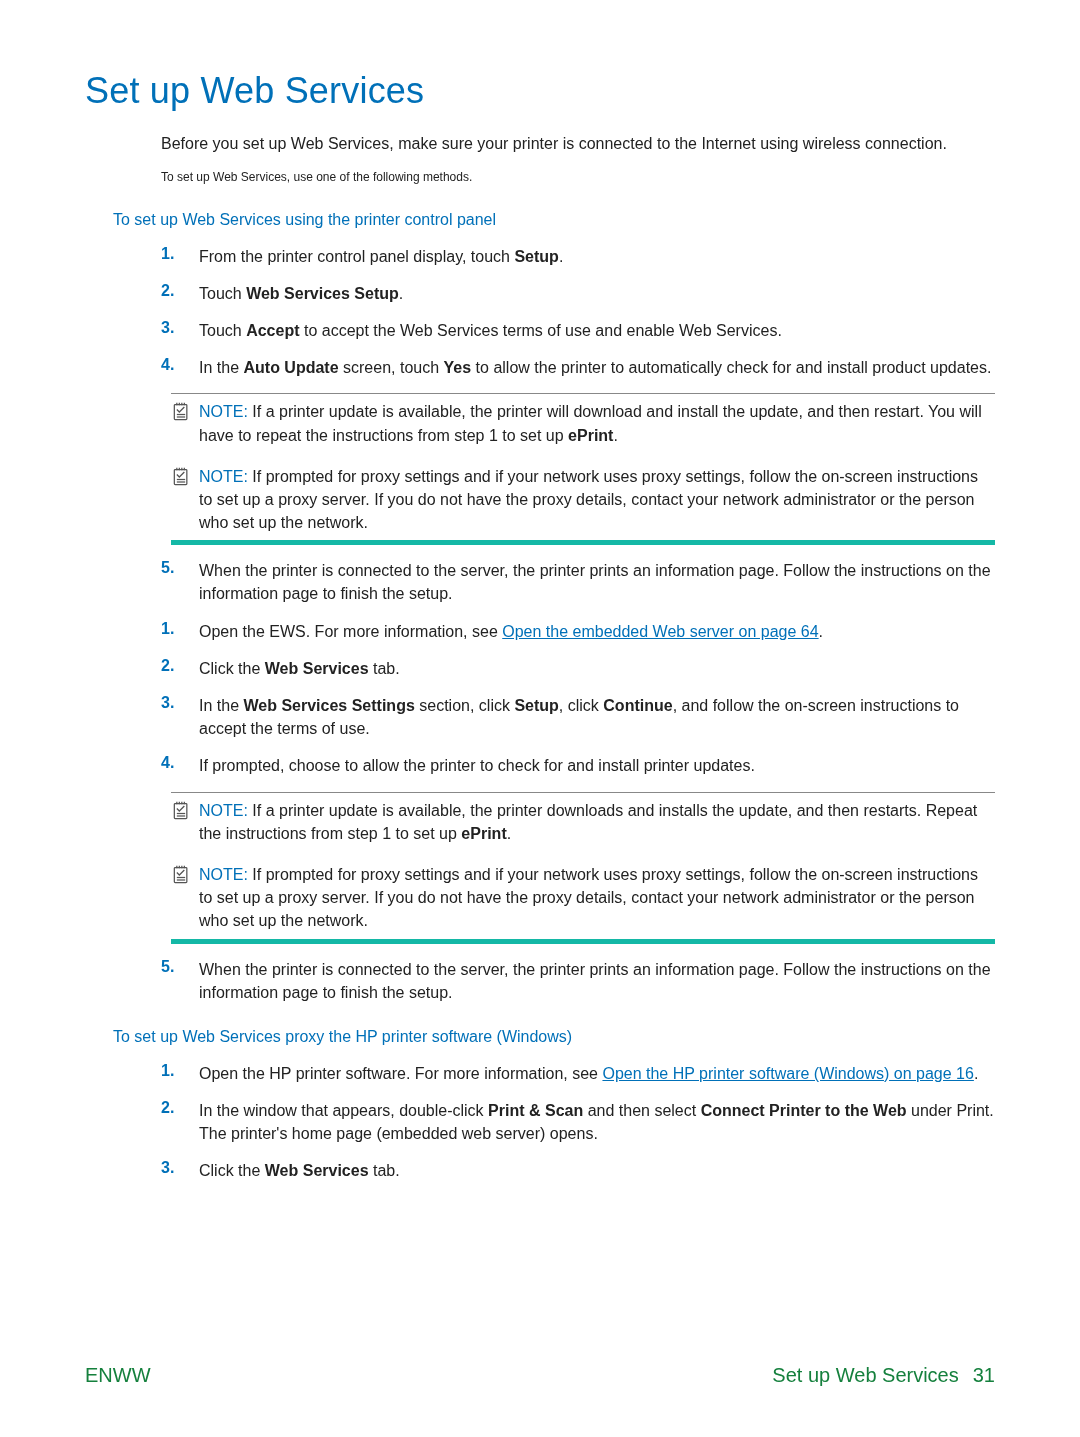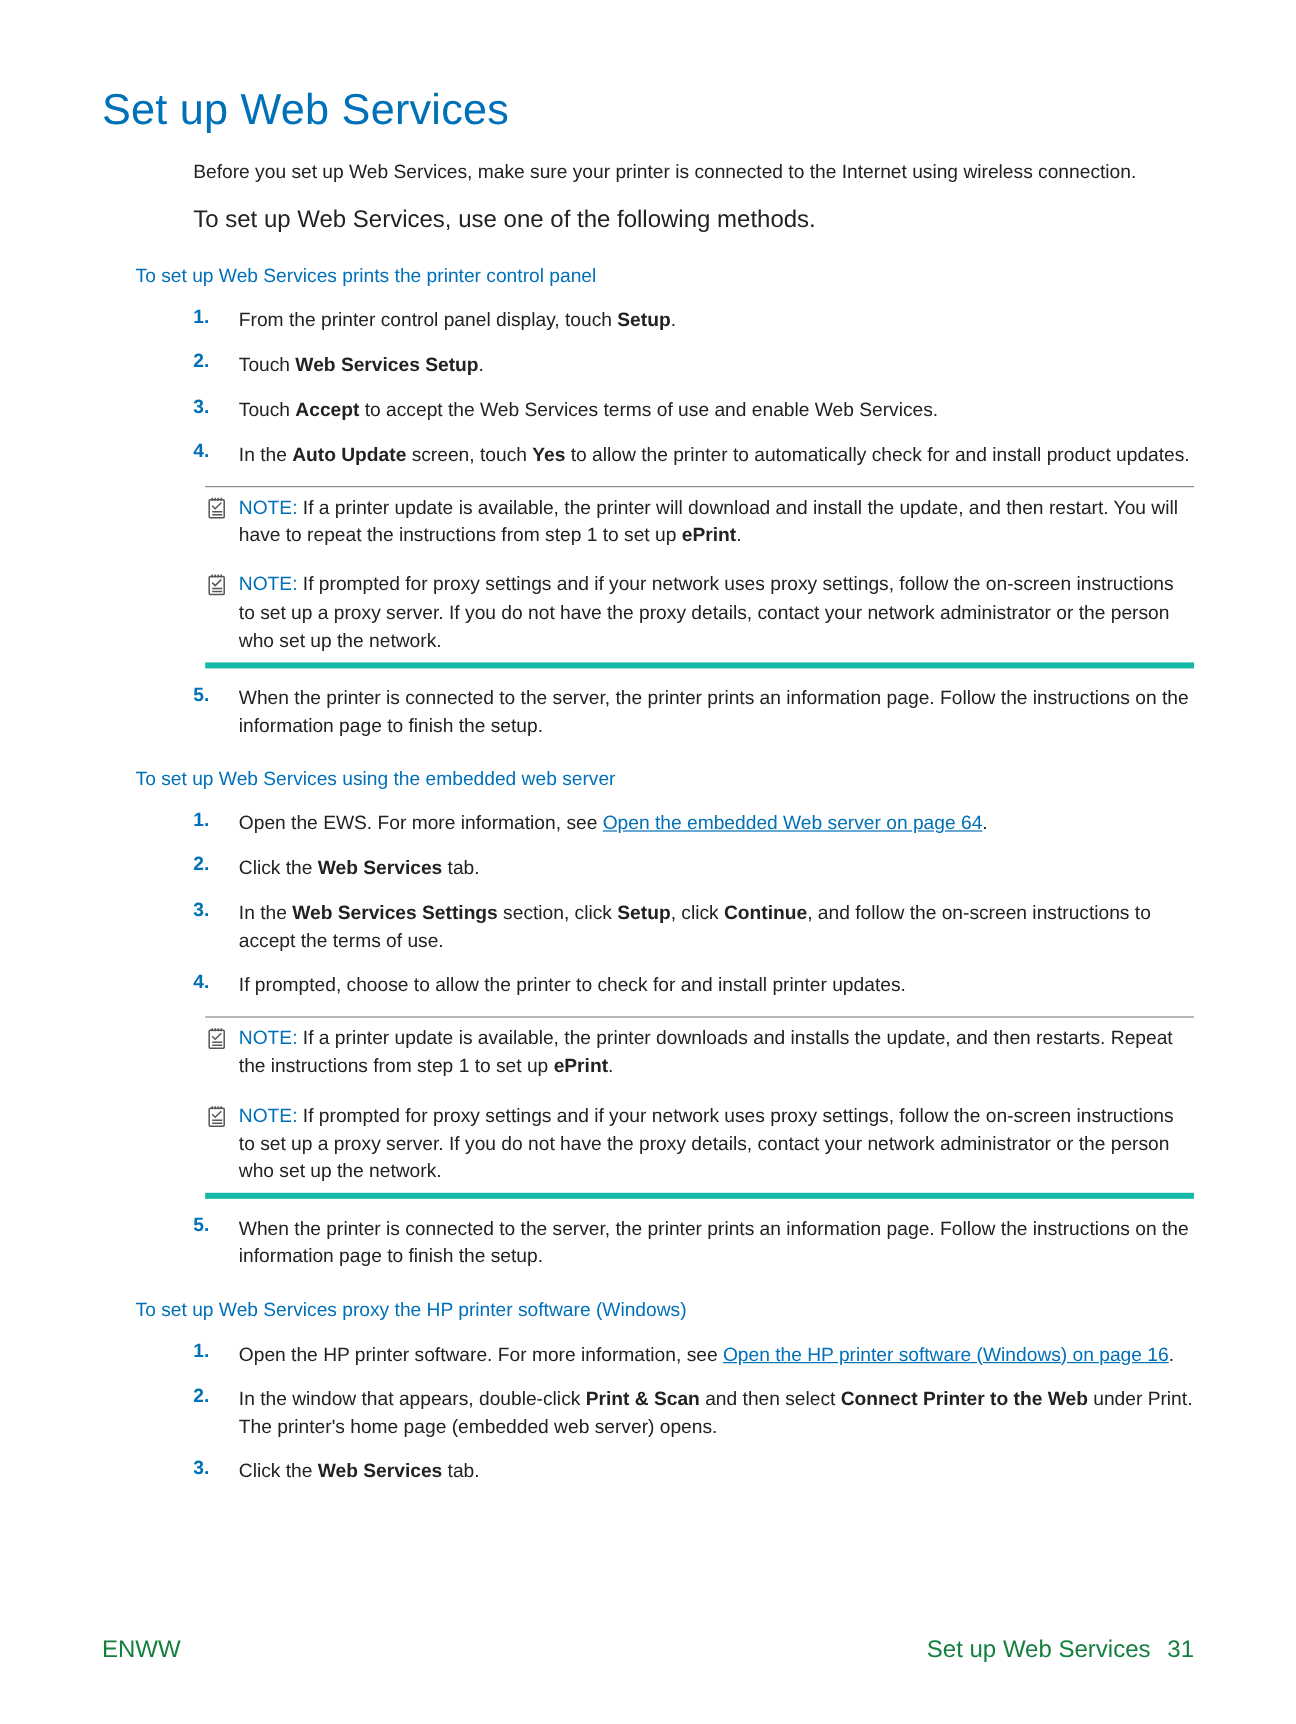--- a/index.html
+++ b/index.html
@@ -1,21 +1,21 @@
 <!DOCTYPE html>
 <html><head>
 <meta charset="utf-8">
 <style>
   * { box-sizing: border-box; margin: 0; padding: 0; }
   html, body { width: 1080px; background: #fff; font-family: Arial, Helvetica, sans-serif; color: #222; }
   .page { width: 1080px; min-height: 1437px; padding: 70px 85px 50px 85px; position: relative; }
   h1.title { color: #0070b8; font-size: 36px; font-weight: 500; margin-bottom: 20px; letter-spacing: 0.2px; }
   .content { margin-left: 76px; }
   .intro { font-size: 16px; line-height: 1.45; margin-bottom: 14px; }
-  .intro2 { font-size: 20px; line-height: 1.45; margin-bottom: 20px; }
+  .intro2 { font-size: 12px; line-height: 1.45; margin-bottom: 20px; }
   .sec-head { margin-left: -48px; color: #0070b8; font-size: 16px; font-weight: 500; margin-top: 24px; margin-bottom: 16px; }
   ol { list-style: none; }
   li.step { display: flex; margin-bottom: 14px; }
   .num { color: #0070b8; font-weight: bold; font-size: 16px; min-width: 38px; }
   .body { font-size: 16px; line-height: 1.45; flex: 1; }
   .body b { font-weight: bold; }
   .note-wrap { margin-left: 10px; margin-top: 6px; margin-bottom: 6px; }
   .note-top { border-top: 1px solid #888; }
   .note-bottom { border-bottom: 5px solid #14b8a6; }
   .note { display: flex; padding: 6px 0 6px 0; justify-content: flex-end; }
@@ -32,21 +32,21 @@
 <body>
 
 <div class="page">
 
   <h1 class="title">Set up Web Services</h1>
 
   <div class="content">
     <p class="intro">Before you set up Web Services, make sure your printer is connected to the Internet using wireless connection.</p>
     <p class="intro2">To set up Web Services, use one of the following methods.</p>
 
-    <h2 class="sec-head">To set up Web Services prints the printer control panel</h2>
+    <h2 class="sec-head">To set up Web Services using the printer control panel</h2>
     <ol>
       <li class="step">
         <span class="num">1.</span>
         <span class="body">
           <span>From the printer control panel display, touch </span><b>Setup</b><span>.</span>
         </span>
       </li>
       <li class="step">
         <span class="num">2.</span>
         <span class="body">
@@ -106,21 +106,20 @@
       </div>
     </div>
 
     <ol style="margin-top:14px;">
       <li class="step">
         <span class="num">5.</span>
         <span class="body">When the printer is connected to the server, the printer prints an information page. Follow the instructions on the information page to finish the setup.</span>
       </li>
     </ol>
 
-    <h2 class="sec-head">To set up Web Services using the embedded web server</h2>
     <ol>
       <li class="step">
         <span class="num">1.</span>
         <span class="body">
           <span>Open the EWS. For more information, see </span><a class="link" href="#">Open the embedded Web server on page 64</a><span>.</span>
         </span>
       </li>
       <li class="step">
         <span class="num">2.</span>
         <span class="body">

